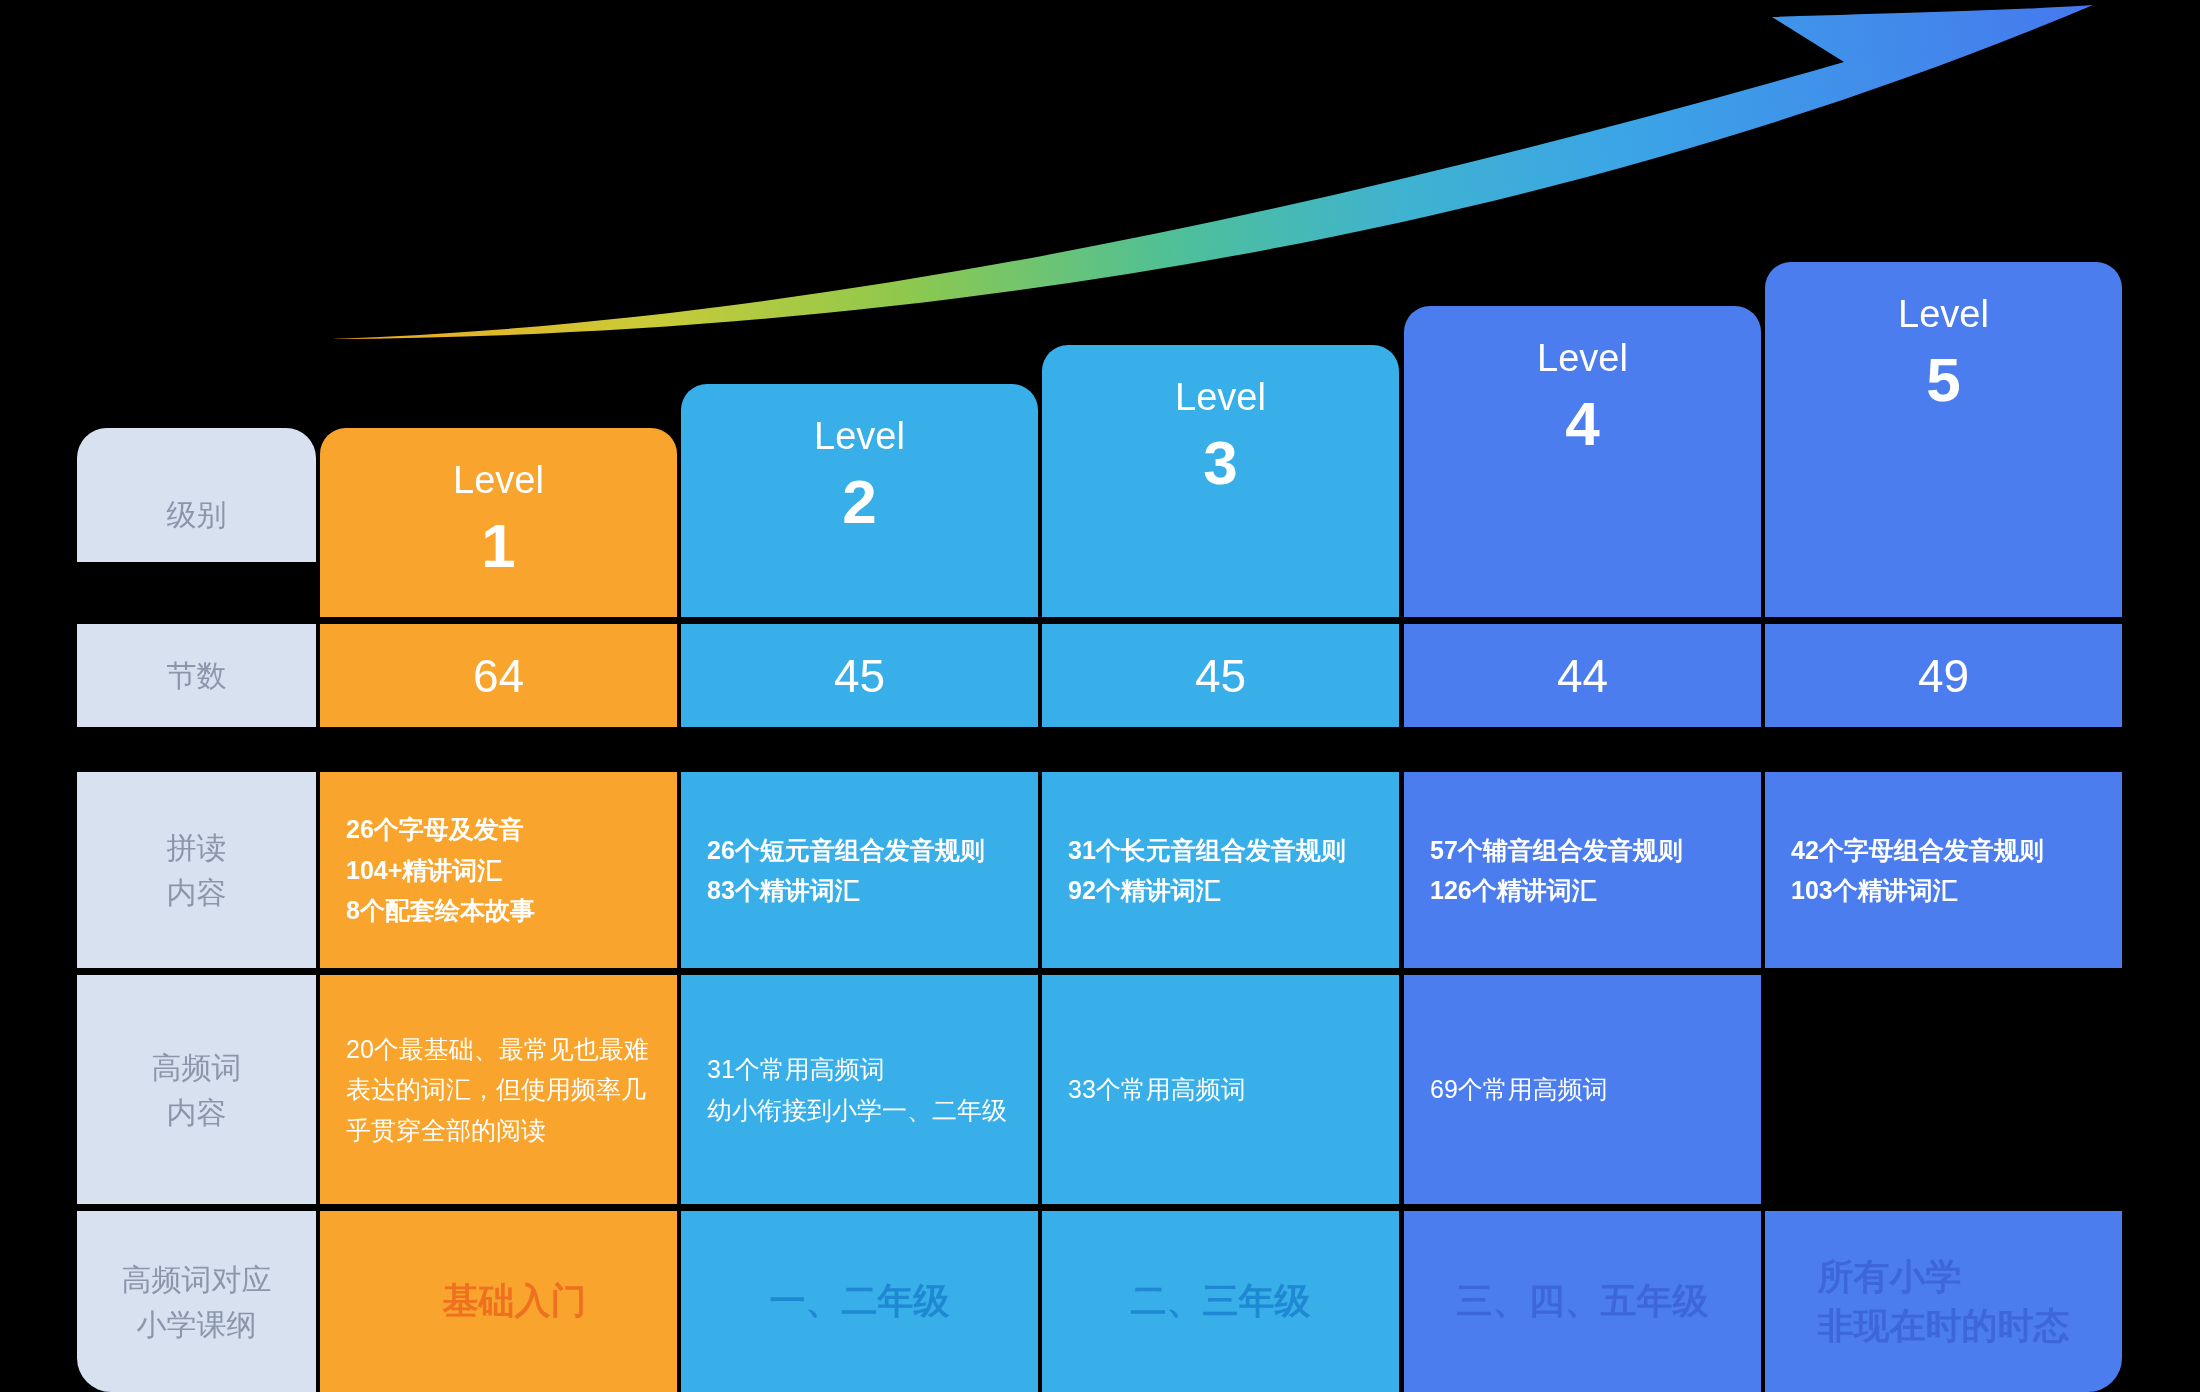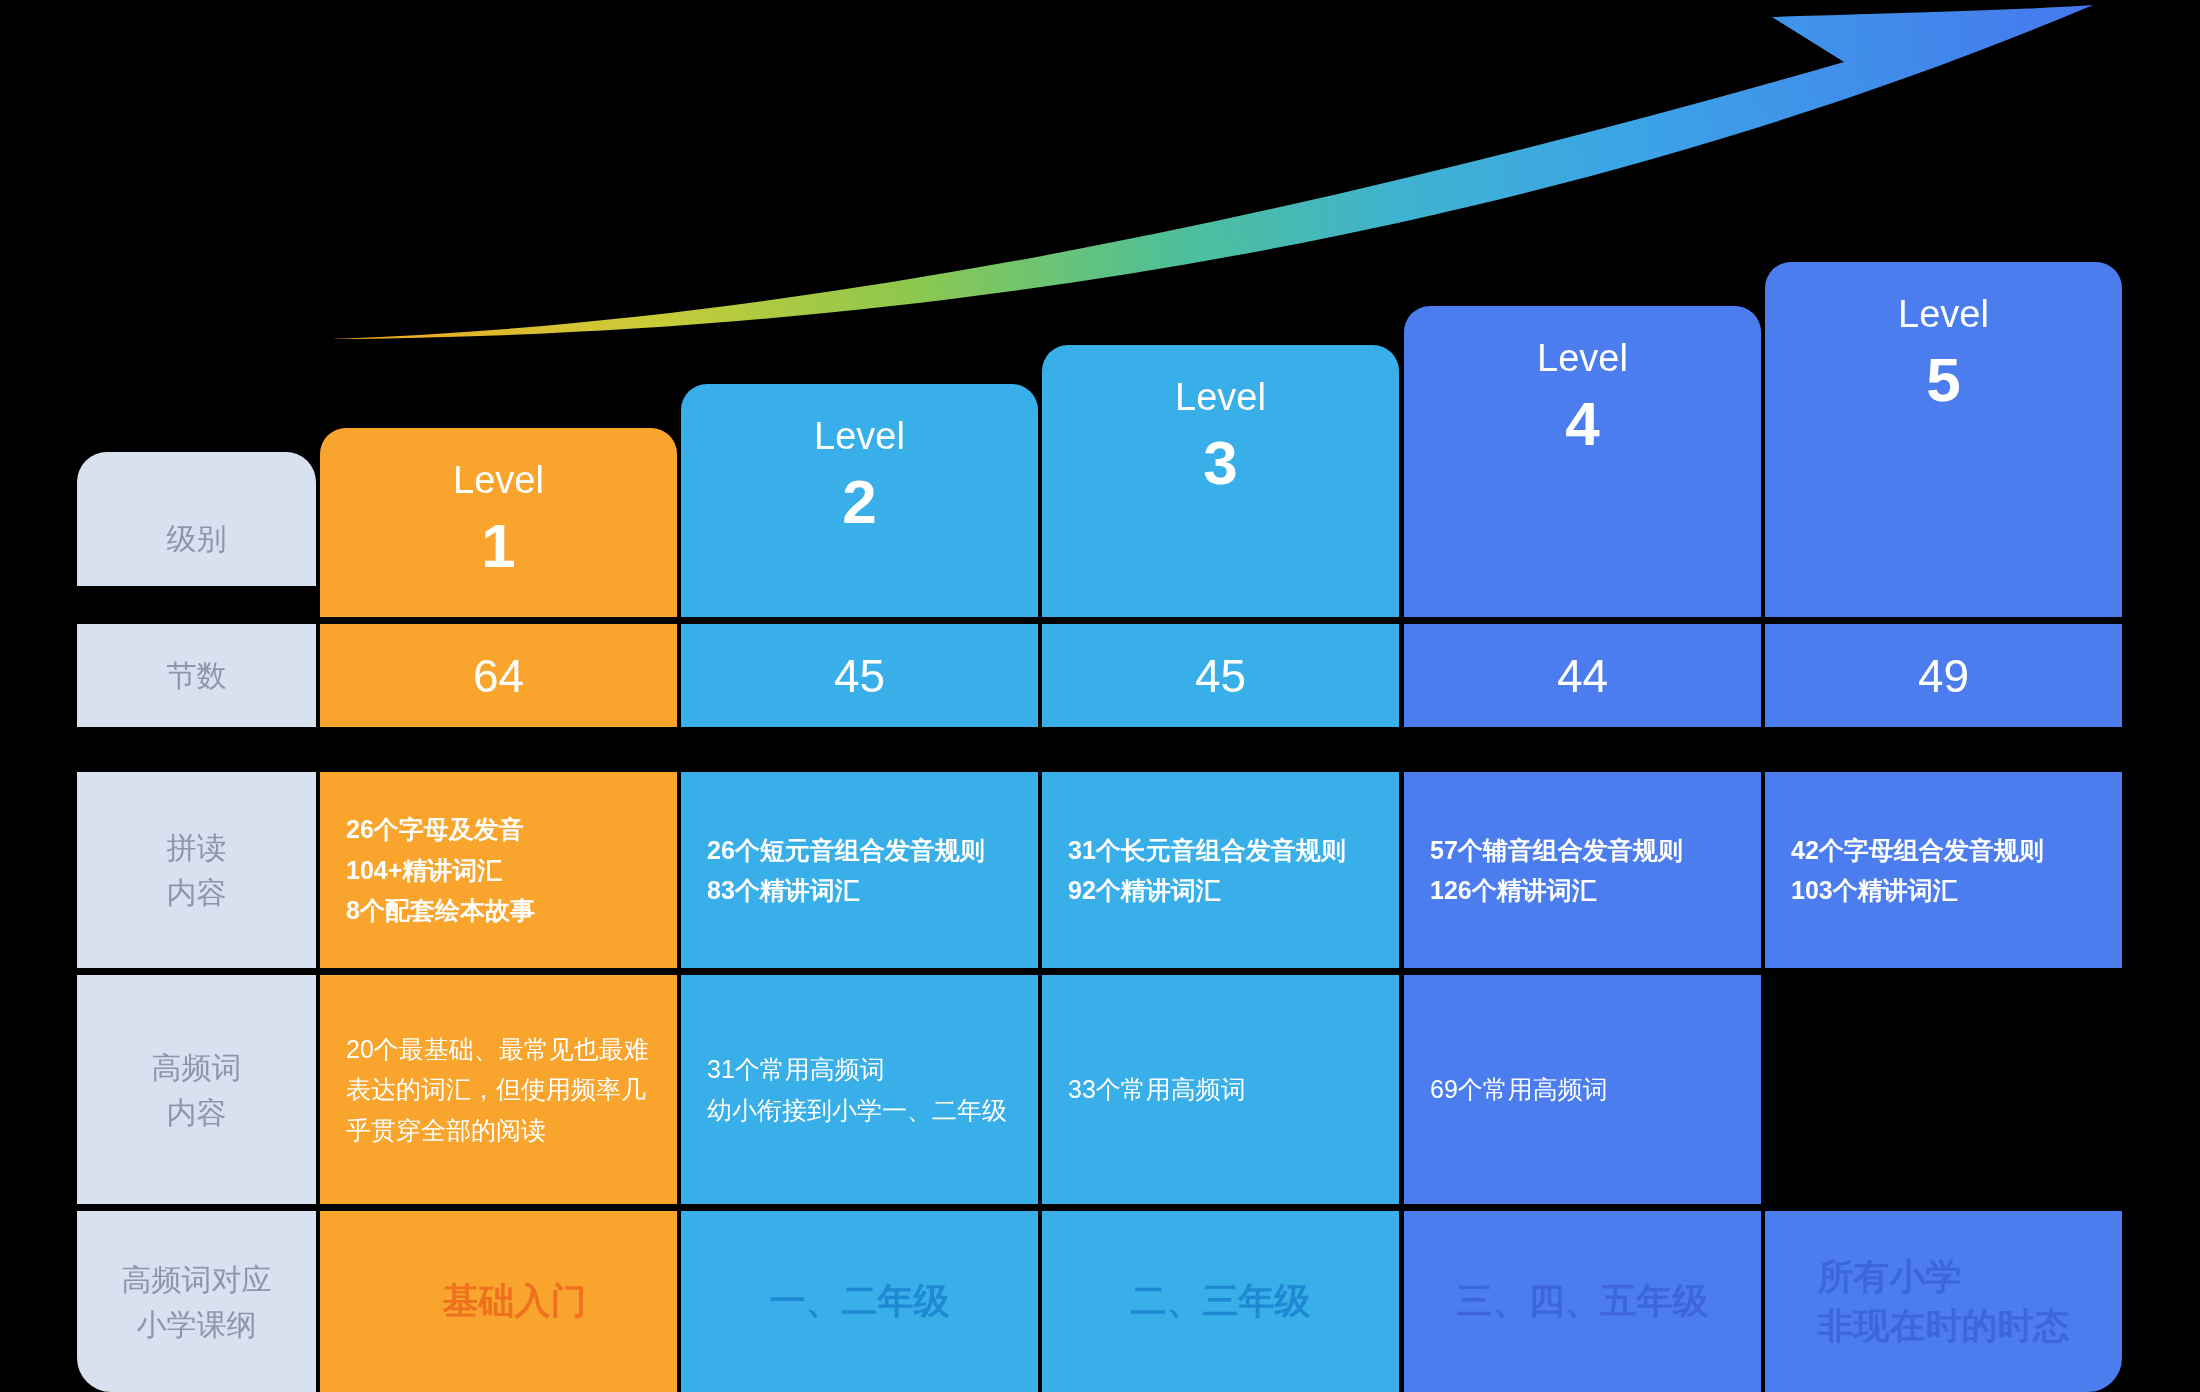--- a/index.html
+++ b/index.html
@@ -16,21 +16,21 @@
   .col3{left:1042px;width:357px;}
   .col4{left:1404px;width:357px;}
   .col5{left:1765px;width:357px;}
   
   .r2{top:624px;height:103px;}
   .r3{top:772px;height:196px;}
   .r4{top:975px;height:229px;}
   .r5{top:1211px;height:181px;}
   
   .hdr{justify-content:flex-start;padding-top:30px;border-radius:26px 26px 0 0;}
-  .hL{top:428px;height:134px;border-radius:30px 30px 0 0;margin-top:24px;}
+  .hL{top:428px;height:134px;border-radius:30px 30px 0 0;}
   .h1{top:428px;height:189px;}
   .h2{top:384px;height:233px;}
   .h3{top:345px;height:272px;}
   .h4{top:306px;height:311px;}
   .h5{top:262px;height:355px;}
   
   .cL{background:#D8E1F0;}
   .c1{background:#F9A42C;}
   .c2,.c3{background:#38AFE9;}
   .c4,.c5{background:#4C7DEE;}

